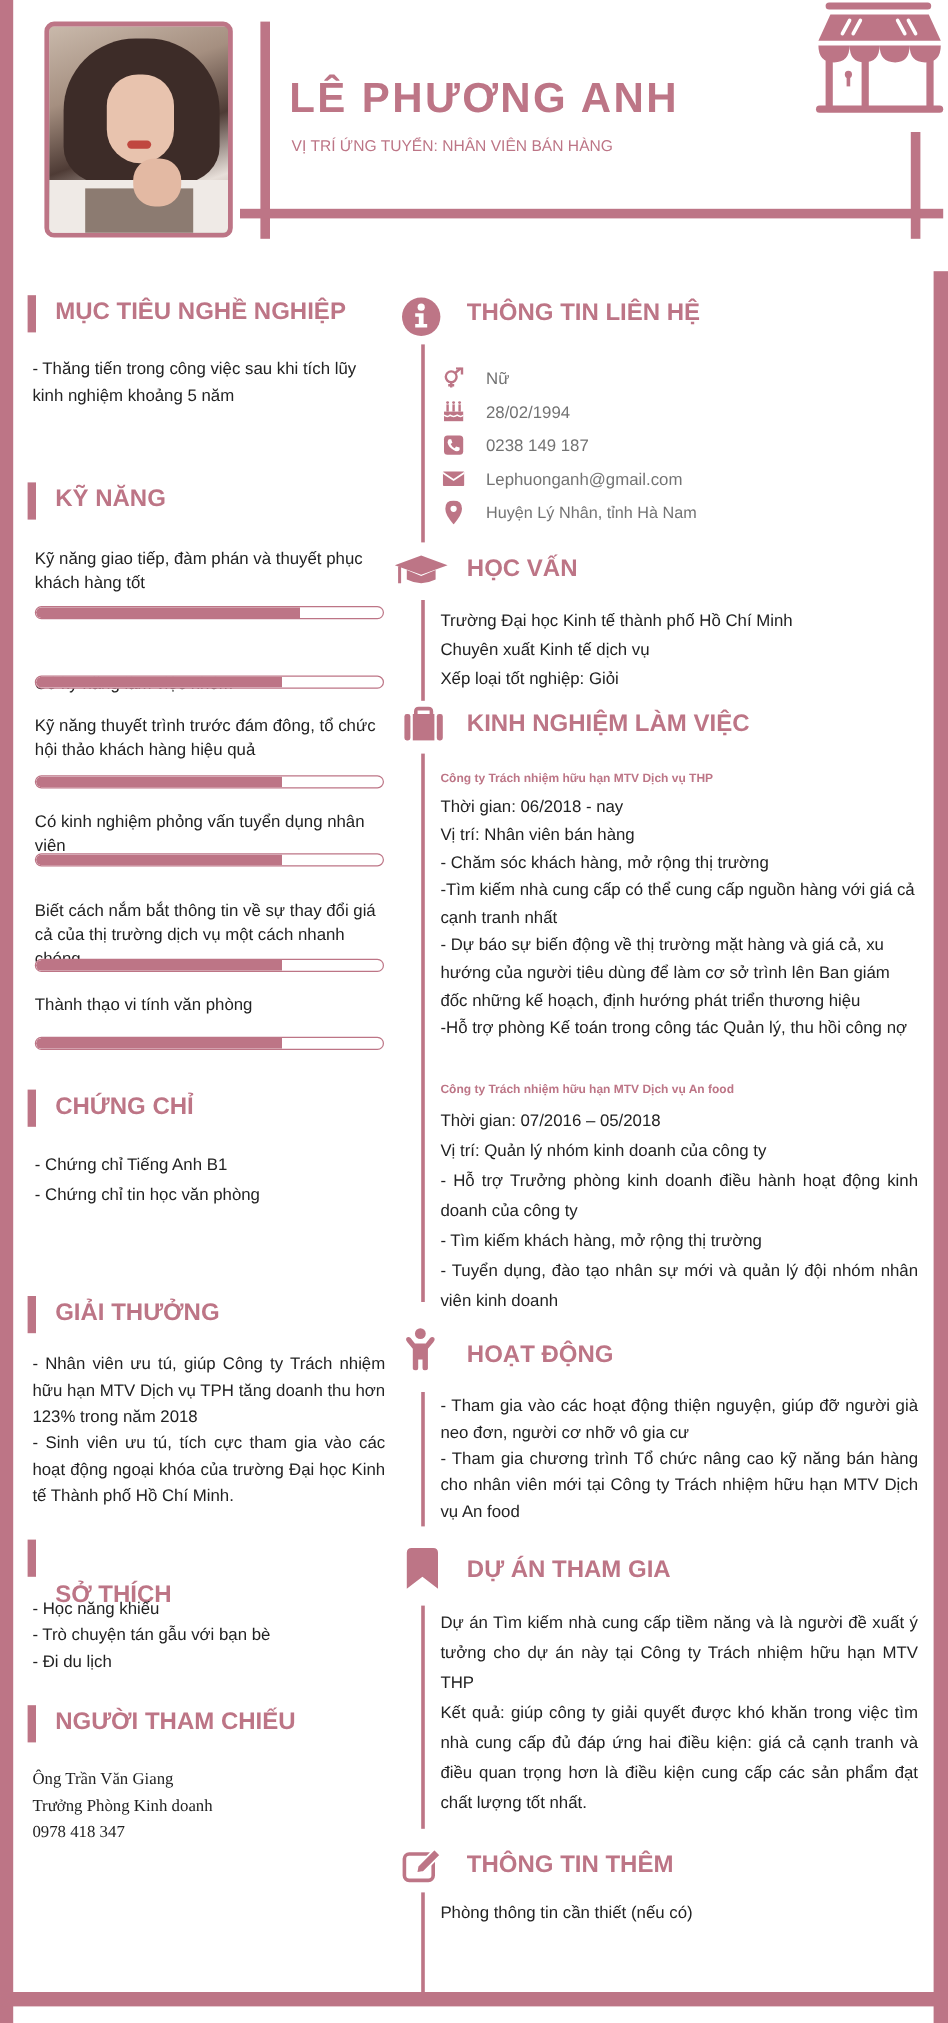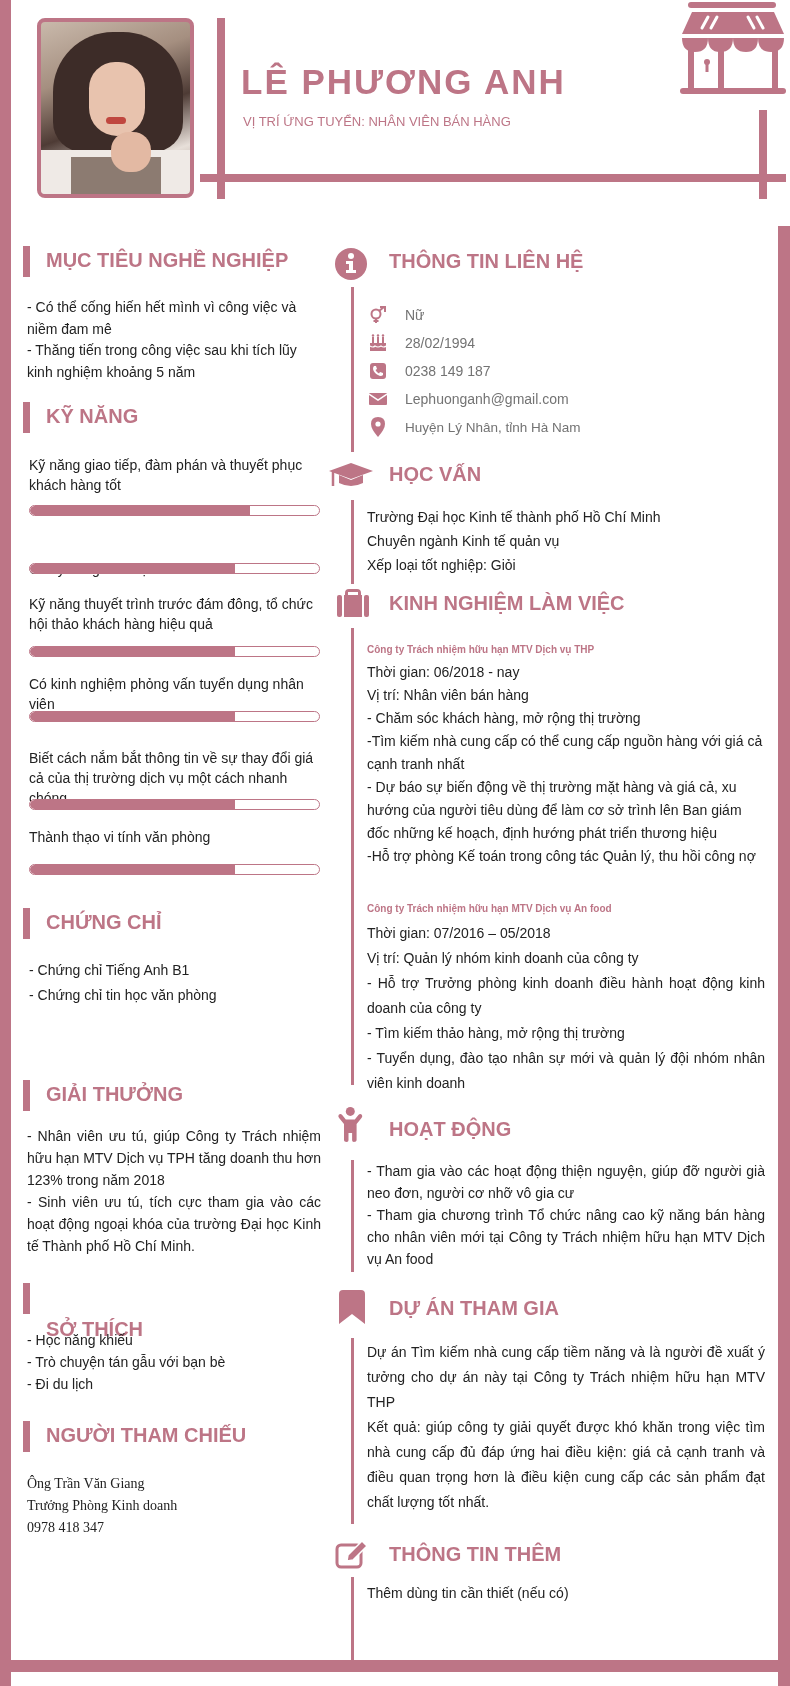--- a/index.html
+++ b/index.html
@@ -82,21 +82,20 @@
   <rect x="40" y="50" width="6" height="40" fill="#bd7586"></rect>
   <rect x="94" y="50" width="6" height="40" fill="#bd7586"></rect>
   <rect x="2" y="88" width="106" height="6" rx="3" fill="#bd7586"></rect>
   <circle cx="29" cy="62" r="3" fill="#bd7586"></circle>
     <rect x="27.5" y="62" width="3" height="10" fill="#bd7586"></rect>
 </svg>
 
 <div class="lsec-bar" style="top:246px;"></div>
 <div class="lsec-title" style="top:249px;">MỤC TIÊU NGHỀ NGHIỆP</div>
 <div class="ltext" style="top:297px;">
-  <div>- Có thể cống hiến hết mình vì công việc và niềm đam mê</div>
   <div>- Thăng tiến trong công việc sau khi tích lũy kinh nghiệm khoảng 5 năm</div>
 </div>
 
 <div class="lsec-bar" style="top:402px;"></div>
 <div class="lsec-title" style="top:405px;">KỸ NĂNG</div>
 
 <div class="skill-label" style="top:455px;">Kỹ năng giao tiếp, đàm phán và thuyết phục khách hàng tốt</div>
 <div class="skill-bar" style="top:505px;">
     <div class="skill-fill" style="width:76%;"></div>
   </div>
@@ -221,21 +220,21 @@
 
 <svg class="rsec-icon" style="top:457px; left:328px; width:46px;" viewBox="0 0 46 36">
   <path d="M23 6 L45 14 L23 22 L1 14 Z" fill="#bd7586"></path>
   <path d="M11 18 L11 26 Q23 32 35 26 L35 18 L23 23 Z" fill="#bd7586"></path>
   <line x1="5" y1="15" x2="5" y2="29" stroke="#bd7586" stroke-width="2.5"></line>
 </svg>
 <div class="rsec-title" style="top:463px;">HỌC VẤN</div>
 <div class="rline" style="top:500px; height:84px;"></div>
 <div class="rtext" style="top:505px; line-height:24px;">
   <div>Trường Đại học Kinh tế thành phố Hồ Chí Minh</div>
-  <div>Chuyên ngành Kinh tế quản vụ</div>
+  <div>Chuyên xuất Kinh tế dịch vụ</div>
   <div>Xếp loại tốt nghiệp: Giỏi</div>
 </div>
 
 <svg class="rsec-icon" style="top:587px;" viewBox="0 0 40 36">
   <path d="M12 6 Q12 2 16 2 L24 2 Q28 2 28 6 L28 8 L25 8 L25 5 L15 5 L15 8 L12 8 Z" fill="#bd7586"></path>
   <rect x="4" y="8" width="5" height="22" rx="2" fill="#bd7586"></rect>
   <rect x="11" y="8" width="18" height="22" fill="#bd7586"></rect>
   <rect x="31" y="8" width="5" height="22" rx="2" fill="#bd7586"></rect>
 </svg>
 <div class="rsec-title" style="top:592px;">KINH NGHIỆM LÀM VIỆC</div>
@@ -247,21 +246,21 @@
   <div>- Chăm sóc khách hàng, mở rộng thị trường</div>
   <div>-Tìm kiếm nhà cung cấp có thể cung cấp nguồn hàng với giá cả cạnh tranh nhất</div>
   <div>- Dự báo sự biến động về thị trường mặt hàng và giá cả, xu hướng của người tiêu dùng để làm cơ sở trình lên Ban giám đốc những kế hoạch, định hướng phát triển thương hiệu</div>
   <div>-Hỗ trợ phòng Kế toán trong công tác Quản lý, thu hồi công nợ</div>
 </div>
 <div class="rtext justify" style="top:896px; line-height:25px;">
   <div class="company">Công ty Trách nhiệm hữu hạn MTV Dịch vụ An food</div>
   <div>Thời gian: 07/2016 – 05/2018</div>
   <div>Vị trí: Quản lý nhóm kinh doanh của công ty</div>
   <div>- Hỗ trợ Trưởng phòng kinh doanh điều hành hoạt động kinh doanh của công ty</div>
-  <div>- Tìm kiếm thảo hàng, mở rộng thị trường</div>
+  <div>- Tìm kiếm khách hàng, mở rộng thị trường</div>
   <div>- Tuyển dụng, đào tạo nhân sự mới và quản lý đội nhóm nhân viên kinh doanh</div>
 </div>
 
 <svg class="rsec-icon" style="top:1106px;" viewBox="0 0 40 40">
   <circle cx="17" cy="6" r="5" fill="#bd7586"></circle>
   <path d="M4 10 Q6 8 8 10 L12 15 L22 15 L26 10 Q28 8 30 10 Q31 12 29 14 L24 20 L24 38 Q24 40 21 40 Q19 40 19 38 L19 30 L15 30 L15 38 Q15 40 13 40 Q10 40 10 38 L10 20 L5 14 Q3 12 4 10 Z" fill="#bd7586"></path>
 </svg>
 <div class="rsec-title" style="top:1118px;">HOẠT ĐỘNG</div>
 <div class="rline" style="top:1160px; height:112px;"></div>
 <div class="rtext justify" style="top:1160px; line-height:22px;">
@@ -279,14 +278,14 @@
   <div>Kết quả: giúp công ty giải quyết được khó khăn trong việc tìm nhà cung cấp đủ đáp ứng hai điều kiện: giá cả cạnh tranh và điều quan trọng hơn là điều kiện cung cấp các sản phẩm đạt chất lượng tốt nhất.</div>
 </div>
 
 <svg class="rsec-icon" style="top:1537px;" viewBox="0 0 40 36">
   <rect x="4" y="8" width="24" height="22" rx="4" fill="none" stroke="#bd7586" stroke-width="3"></rect>
   <path d="M14 24 L15 18 L29 4 L34 9 L20 23 Z" fill="#bd7586" stroke="#fff" stroke-width="1.5"></path>
 </svg>
 <div class="rsec-title" style="top:1543px;">THÔNG TIN THÊM</div>
 <div class="rline" style="top:1577px; height:83px;"></div>
 <div class="rtext" style="top:1582px; line-height:22px;">
-  <div>Thêm dùng tin cần thiết (nếu có)</div>
+  <div>Phòng thông tin cần thiết (nếu có)</div>
 </div>
 
 </body></html>

